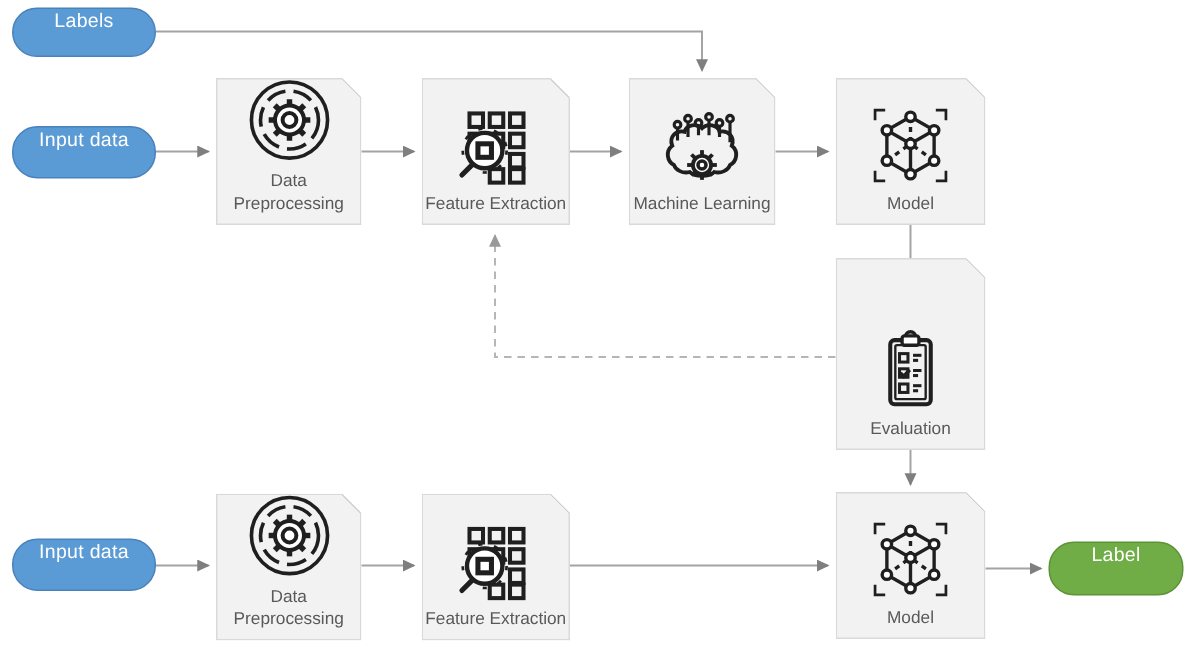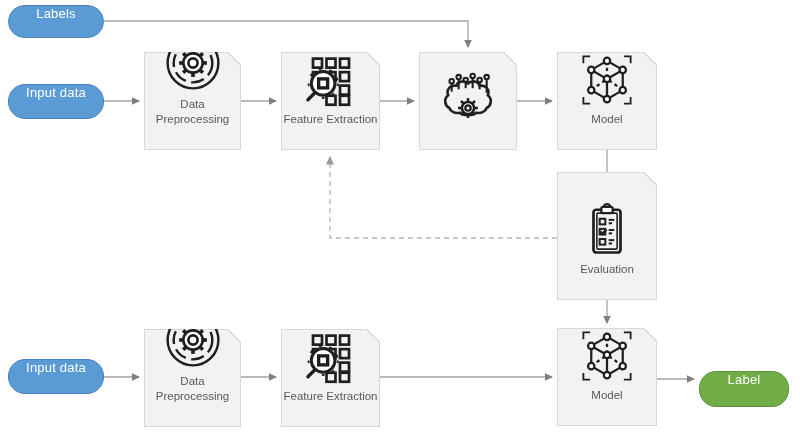--- a/index.html
+++ b/index.html
@@ -20,21 +20,21 @@
     box-sizing:border-box;border:1px solid transparent;
   }
   .pill.blue{background:var(--pill-blue);border-color:var(--pill-blue-border);}
   .pill.green{background:var(--pill-green);border-color:var(--pill-green-border);}
   .node{
     position:absolute;z-index:1;box-sizing:border-box;
     background:var(--box-fill);
     box-shadow:inset 0 0 0 1px var(--box-border);
     clip-path:polygon(0 0, calc(100% - 13px) 0, 100% 13px, 100% 100%, 0 100%);
     display:flex;flex-direction:column;align-items:center;justify-content:flex-end;
-    padding-bottom:23px;
+    padding-bottom:6px;
     filter:drop-shadow(1px 1px 1px rgba(130,150,180,0.25));
   }
   .node .fold{
     position:absolute;top:0;right:0;width:13px;height:13px;pointer-events:none;
     background:linear-gradient(45deg,transparent calc(50% - 0.8px),#cfcfcf calc(50% - 0.8px),#cfcfcf calc(50% + 0.8px),transparent calc(50% + 0.8px));
   }
   .node .icon{color:var(--icon);margin-bottom:5px;flex:0 0 auto;}
   .nlabel{
     color:var(--label-text);font-size:11.5px;line-height:1.3;text-align:center;
     width:100%;white-space:nowrap;
@@ -73,21 +73,21 @@
 
   <div class="pill blue" style="left:8px;top:5px;width:96px;height:33px">
     <span>Labels</span>
   </div>
   <div class="pill blue" style="left:8px;top:84px;width:96px;height:35px">
     <span>Input data</span>
   </div>
   <div class="pill blue" style="left:8px;top:359px;width:96px;height:35px">
     <span>Input data</span>
   </div>
-  <div class="pill green" style="left:699px;top:371px;width:90px;height:36px">
+  <div class="pill green" style="left:699px;top:361px;width:90px;height:36px">
     <span>Label</span>
   </div>
 
   <div class="node" style="left:144px;top:52px;width:97px;height:98px">
     <span class="fold"></span>
     <svg class="icon" width="58" height="58" viewBox="0 0 48 48">
       <g class="s" stroke-width="2">
         <circle cx="24" cy="24" r="21"></circle>
         <circle cx="24" cy="24" r="16" stroke-dasharray="11 4.5"></circle>
       </g>
@@ -155,20 +155,21 @@
         <line x1="24" y1="41.5" x2="24" y2="44.5"></line>
           <line x1="20.1" y1="39.9" x2="18" y2="42"></line>
         <line x1="18.5" y1="36" x2="15.5" y2="36"></line>
           <line x1="20.1" y1="32.1" x2="18" y2="30"></line>
         <line x1="24" y1="30.5" x2="24" y2="27.5"></line>
           <line x1="27.9" y1="32.1" x2="30" y2="30"></line>
       </g>
       <circle cx="24" cy="36" r="5.2" fill="#ffffff" stroke="currentColor" stroke-width="2.2"></circle>
       <circle cx="24" cy="36" r="2.3" class="s" stroke-width="2"></circle>
     </svg>
+    <div class="nlabel">Machine Learning</div>
   </div>
 
   <div class="node" style="left:557px;top:52px;width:100px;height:98px">
     <span class="fold"></span>
     <svg class="icon" width="54" height="54" viewBox="0 0 48 48">
       <g class="s" stroke-width="1.6">
         <path d="M3,9 V3 H9"></path>
           <path d="M39,3 H45 V9"></path>
           <path d="M3,39 V45 H9"></path>
           <path d="M45,39 V45 H39"></path>

